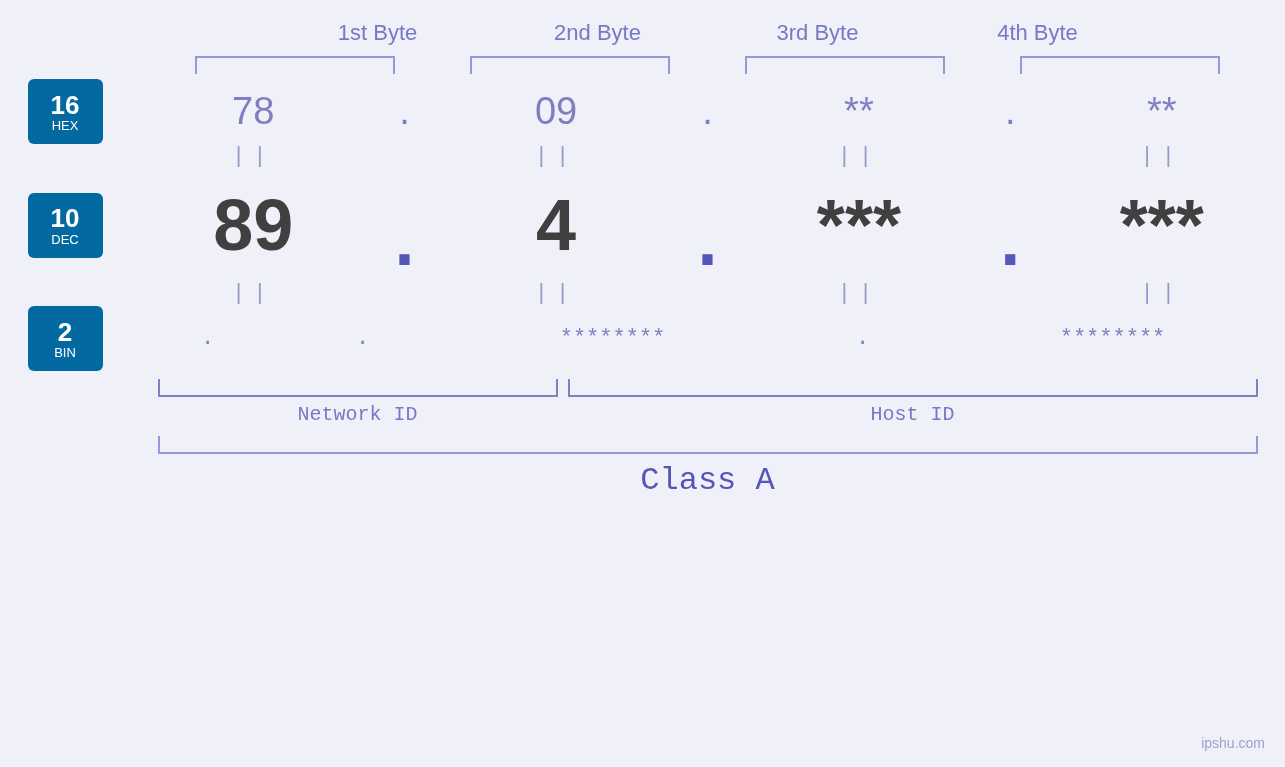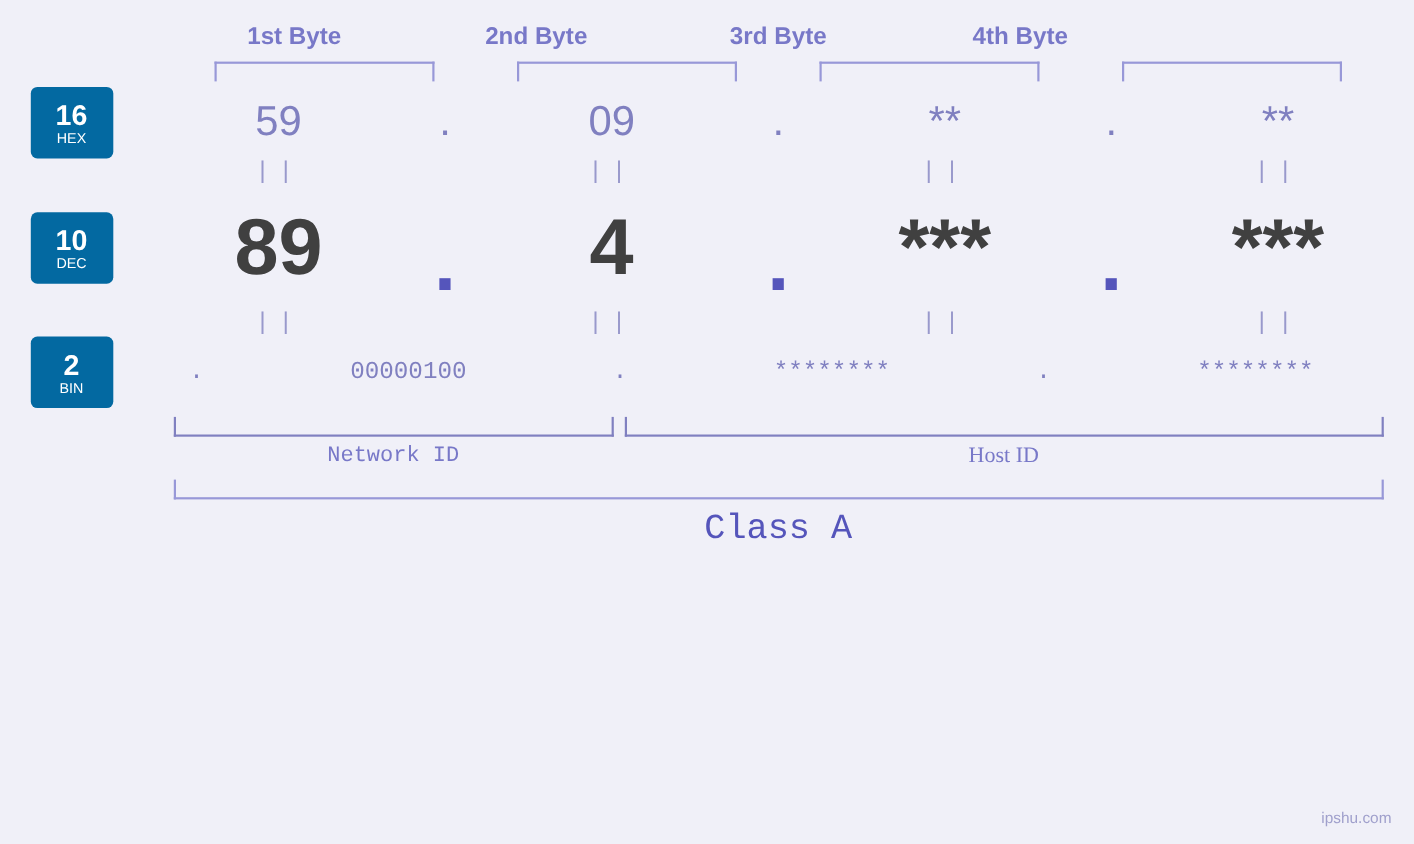--- a/index.html
+++ b/index.html
@@ -20,23 +20,22 @@
       flex-direction: column;
       align-items: center;
       padding: 20px 0;
     }
 
     
     .byte-headers {
       display: flex;
       width: 1100px;
       margin-left: 130px;
-      justify-content: flex-start;
+      justify-content: center;
       margin-bottom: 10px;
-      font-weight: bold;
     }
 
     .byte-header {
       width: 220px;
       text-align: center;
       color: #7878c8;
       font-size: 22px;
       font-family: Arial, sans-serif;
     }
 
@@ -212,21 +211,21 @@
       color: #7878c8;
       font-size: 20px;
       font-family: 'Courier New', Courier, monospace;
     }
 
     .host-label {
       flex: 1;
       text-align: center;
       color: #7878c8;
       font-size: 20px;
-      font-family: Liberation Serif, serif;
+      font-family: Liberation Mono, monospace;
       margin-left: 10px;
     }
 
     
     .full-bracket-row {
       display: flex;
       width: 1100px;
       margin-left: 130px;
       margin-top: 10px;
     }
@@ -288,21 +287,21 @@
 
   <div class="values-row-wrap">
     <div class="row-label">
       <div class="label-box">
         <span class="number">16</span>
         <span class="base">HEX</span>
       </div>
     </div>
     <div class="values-area">
       <div class="value-cell">
-        <span class="hex-value">59</span>
+        <span class="hex-value">78</span>
       </div>
       <span class="dot-hex">.</span>
       <div class="value-cell">
         <span class="hex-value">09</span>
       </div>
       <span class="dot-hex">.</span>
       <div class="value-cell">
         <span class="hex-value">**</span>
       </div>
       <span class="dot-hex">.</span>
@@ -366,23 +365,20 @@
 
   <div class="values-row-wrap">
     <div class="row-label">
       <div class="label-box">
         <span class="number">2</span>
         <span class="base">BIN</span>
       </div>
     </div>
     <div class="values-area">
       <span class="dot-bin">.</span>
-      <div class="value-cell">
-        <span class="bin-value">00000100</span>
-      </div>
       <span class="dot-bin">.</span>
       <div class="value-cell">
         <span class="bin-value">********</span>
       </div>
       <span class="dot-bin">.</span>
       <div class="value-cell">
         <span class="bin-value">********</span>
       </div>
     </div>
   </div>

